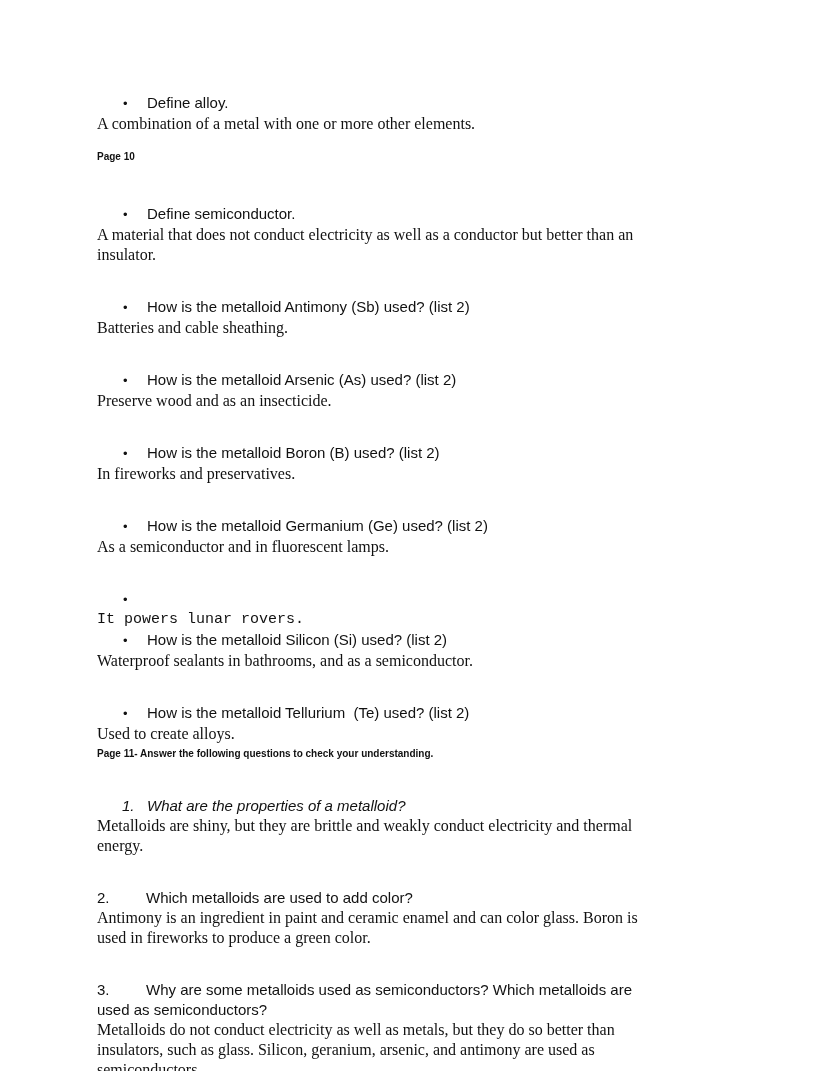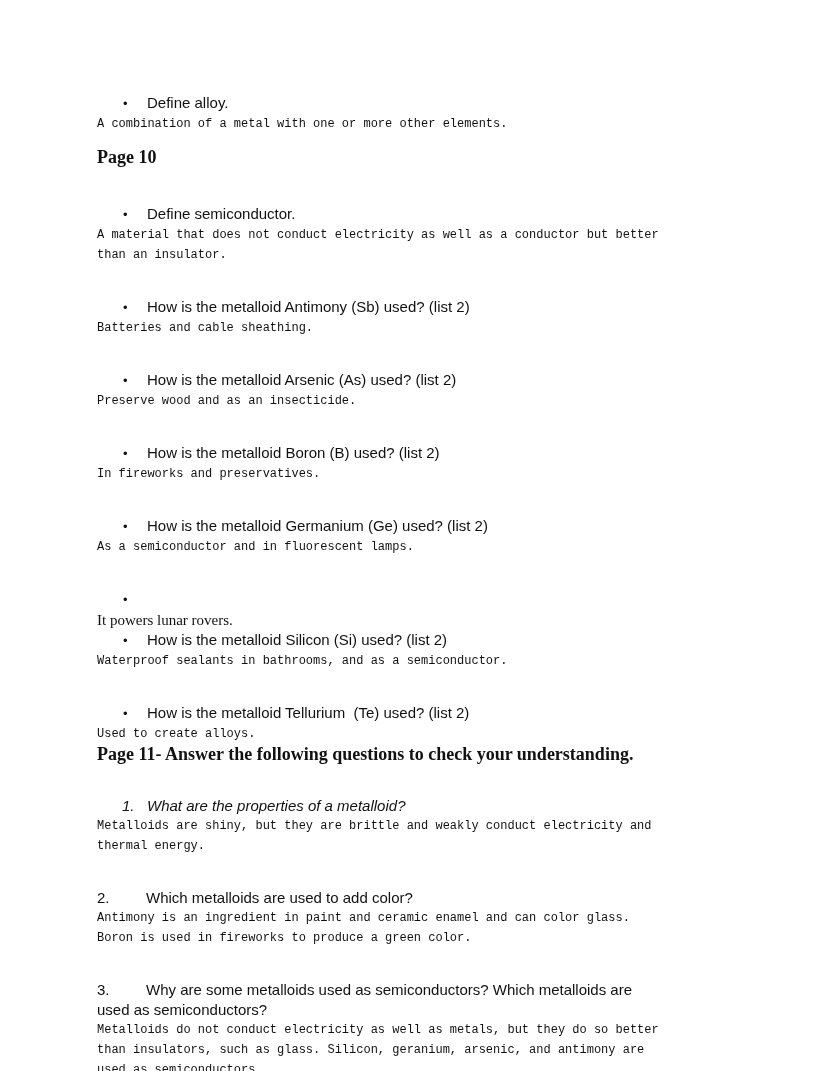--- a/index.html
+++ b/index.html
@@ -22,34 +22,34 @@
     font-family: "Liberation Sans", sans-serif;
     font-size: 15px;
     line-height: 20px;
     padding-left: 26px;
     white-space: pre-wrap;
   }
   .bullet-q .dot { display: inline-block; width: 24px; }
   .bullet-q .dot::before { content: "\2022"; font-size: 13px; }
 
   .ans {
-    font-family: Liberation Mono, monospace;
-    font-size: 12px;
+    font-family: Liberation Serif, serif;
+    font-size: 16px;
     line-height: 20px;
   }
   .ans-sans {
-    font-family: Liberation Serif, serif;
+    font-family: Liberation Mono, monospace;
     font-size: 15px;
     line-height: 20px;
   }
 
   .heading {
-    font-family: Liberation Serif, serif;
+    font-family: Liberation Sans, sans-serif;
     font-weight: bold;
-    font-size: 18px;
+    font-size: 10px;
     line-height: 20px;
   }
 
   .num-q {
     font-family: "Liberation Sans", sans-serif;
     font-size: 15px;
     line-height: 20px;
     white-space: pre-wrap;
   }
   .num-q.indent { padding-left: 25px; font-style: italic; }

